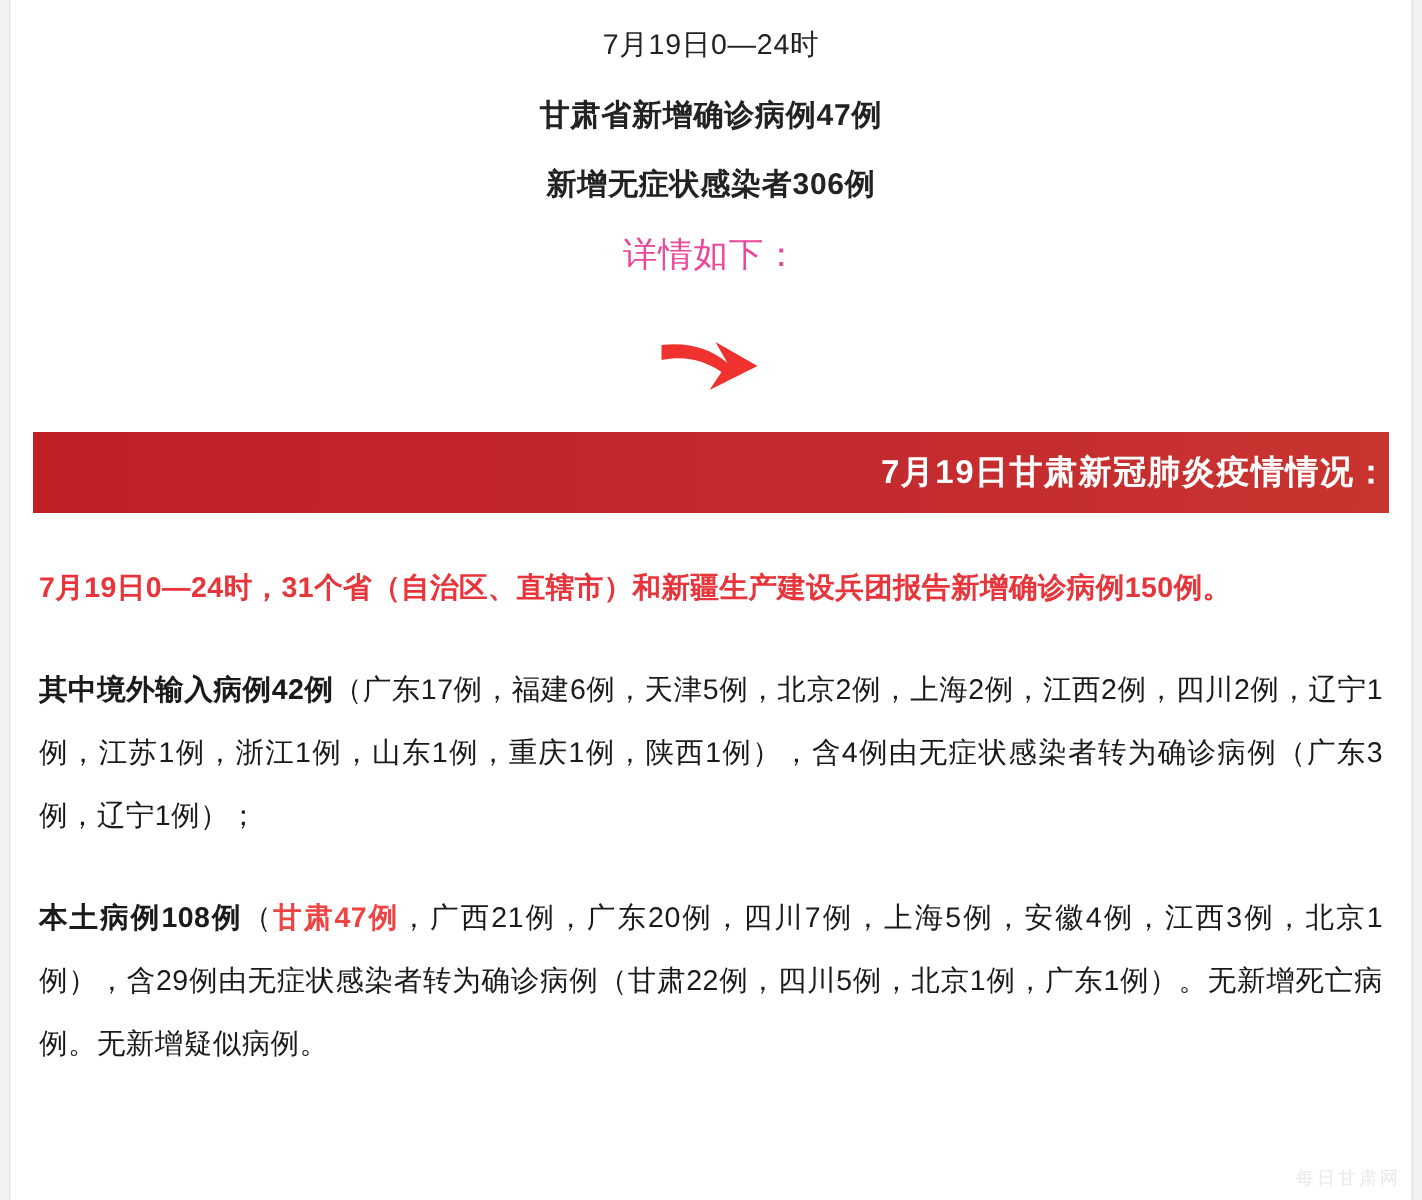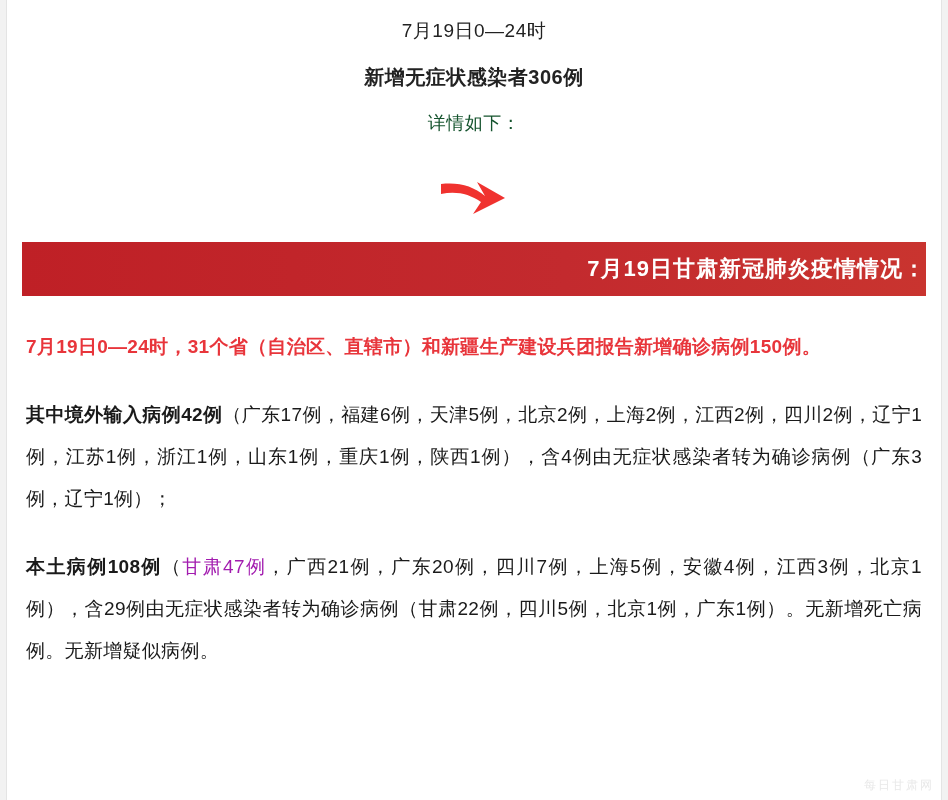--- a/index.html
+++ b/index.html
@@ -40,22 +40,22 @@
     font-size: 19px;
     line-height: 46px;
     color: #222222;
     letter-spacing: 0.5px;
   }
   .header-line.bold {
     font-weight: bold;
     font-size: 20px;
   }
   .header-line.detail {
-    color: #14532d;
-    font-size: 18px;
+    color: #ec4899;
+    font-size: 23px;
   }
 
   .arrow-wrap {
     text-align: center;
     margin-top: 26px;
     margin-bottom: 22px;
     height: 48px;
   }
   .arrow-wrap svg { display: inline-block; }
 
@@ -85,22 +85,22 @@
     letter-spacing: 0.3px;
     text-align: justify;
   }
   .para.lead {
     color: #e8353b;
     font-weight: bold;
     margin-top: 30px;
   }
   .para b { font-weight: bold; }
   .hl-red {
-    color: #a21caf;
-    font-weight: normal;
+    color: #ef4444;
+    font-weight: bold;
   }
 
   .watermark {
     position: absolute;
     right: 14px;
     bottom: 6px;
     font-size: 12px;
     color: #e9e9e9;
     letter-spacing: 2px;
     user-select: none;
@@ -109,20 +109,21 @@
 </head>
 <body>
 
 <div class="page">
 
   <div class="edge left"></div>
   <div class="edge right"></div>
 
   <div class="header-block">
     <div class="header-line">7月19日0—24时</div>
+    <div class="header-line bold">甘肃省新增确诊病例47例</div>
     <div class="header-line bold">新增无症状感染者306例</div>
     <div class="header-line detail">详情如下：</div>
   </div>
 
   <div class="arrow-wrap">
     <span>
       <svg width="70" height="48" viewBox="0 0 70 48" xmlns="http://www.w3.org/2000/svg">
         <path d="M2 12 C 20 10, 34 14, 46 24 L 38 10 L 66 26 L 34 42 L 42 30 C 30 22, 18 19, 2 22 Z" fill="#f0322f"></path>
       </svg>
     </span>

